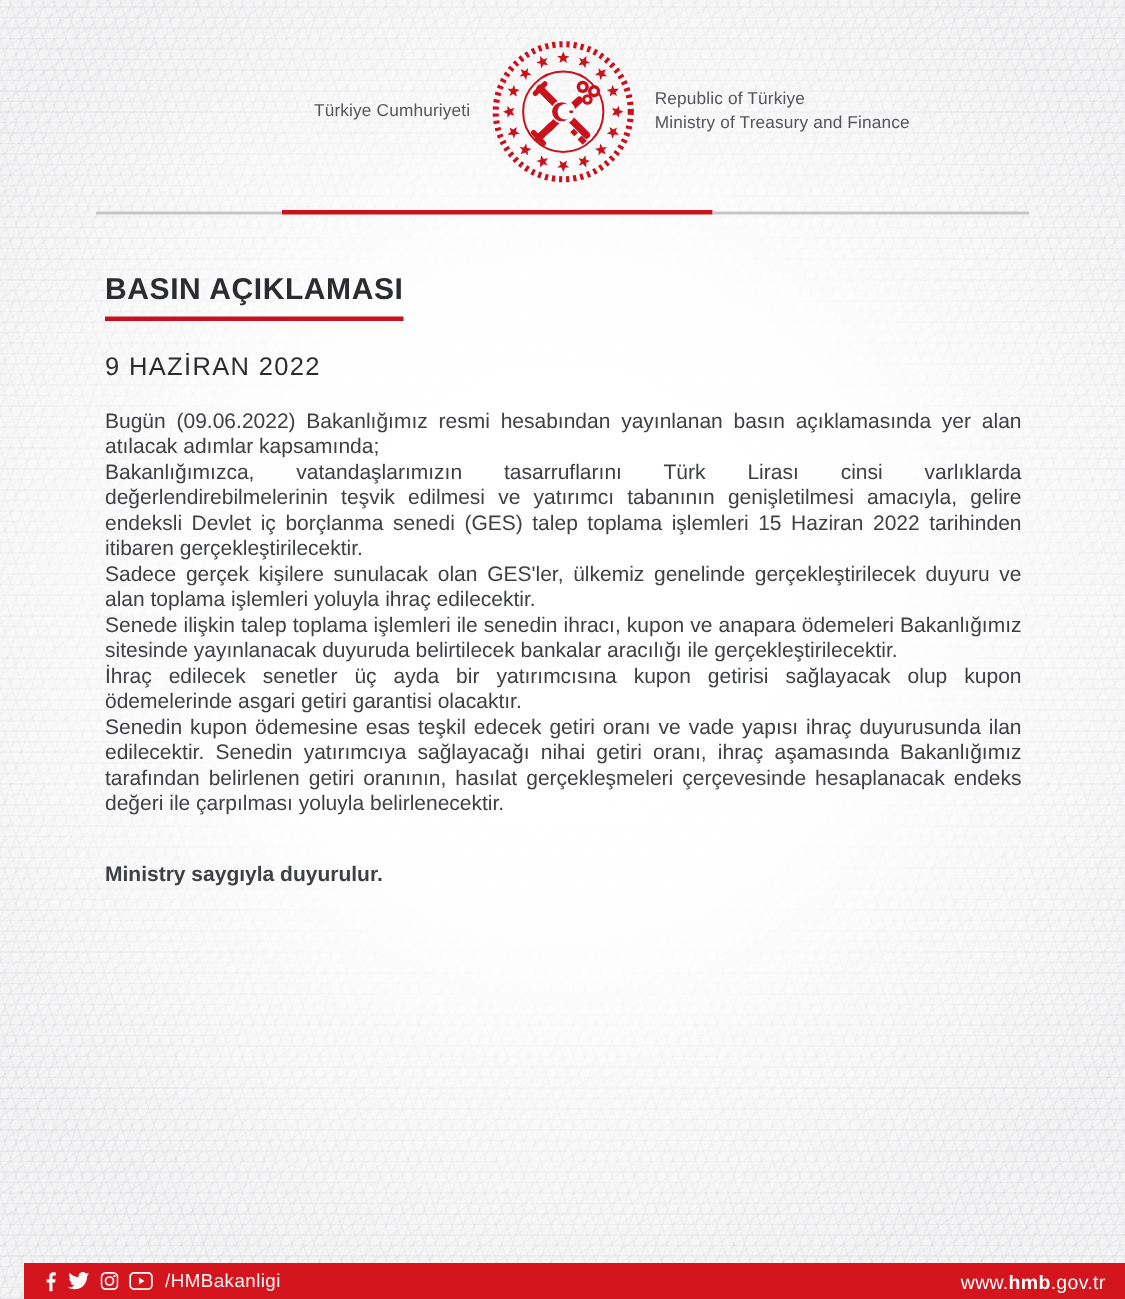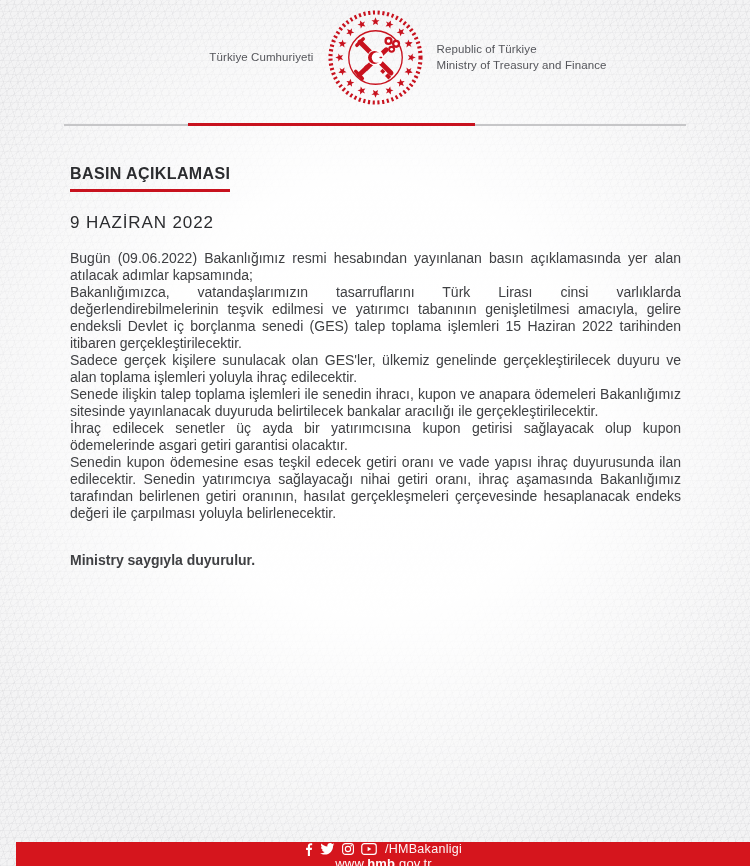--- a/index.html
+++ b/index.html
@@ -18,58 +18,58 @@
   .glow{
     position:absolute; inset:0; pointer-events:none;
     background:radial-gradient(ellipse 64% 56% at 50% 46%,
        rgba(255,255,255,1) 0%, rgba(255,255,255,.96) 45%, rgba(255,255,255,0) 100%);
   }
   .layer{ position:relative; z-index:2; }
 
   
   header{
     display:flex; align-items:center; justify-content:center;
-    padding-top:9px; gap:13px;
+    padding-top:26px; gap:13px;
   }
   .org{ font-size:11.5px; line-height:15.5px; color:var(--header-gray,#54555a); letter-spacing:.1px; }
   .org.left{ text-align:right; width:225px; }
   .org.right{ text-align:left; width:225px; }
   .emblem svg{ display:block; }
 
   .divider{ display:flex; align-items:center; margin:17px 64px 0; height:3px; }
   .divider .seg{ display:block; }
   .seg.gray{ height:2px; background:var(--divider-gray,#c6c6c8); }
   .seg.red { height:3px; background:var(--brand-red,#c8121e); }
   .seg.g1{ width:20%; } .seg.r1{ width:46%; } .seg.g2{ width:34%; }
 
   
   .content{ padding:0 69px 0 70px; color:var(--text-body,#3f4043); }
   h1{
     display:inline-block; margin-top:39px; padding-bottom:6px;
-    font-size:16px; font-weight:bold; letter-spacing:.4px;
+    font-size:20px; font-weight:bold; letter-spacing:.4px;
     color:var(--text-dark,#2b2c2f);
     border-bottom:3.5px solid var(--brand-red,#c8121e);
   }
   .date{
     margin-top:21px; text-align:left; font-size:17px; letter-spacing:.9px;
     color:var(--text-dark,#36373a);
   }
   .content p{
     margin-top:0; font-size:14px; line-height:17px;
     text-align:justify; text-align-last:left;
   }
   .content p.first{ margin-top:17px; }
   .content p.closing{ margin-top:30px; font-weight:bold; text-align:left; }
 
   
   footer{
     position:absolute; left:16px; right:0; bottom:0; height:24px; z-index:3;
     background:var(--footer-red,#d5151d);
     display:flex; align-items:center; justify-content:space-between;
-    padding:0 13px 0 14px; color:#fff;flex-direction:column;
+    padding:0 13px 0 14px; color:#fff;
   }
   .social{ display:flex; align-items:center; gap:7px; }
   .social .icn{ display:flex; align-items:center; }
   .handle{ font-size:12.5px; letter-spacing:.3px; margin-left:1px; opacity:.96; }
   .website{ font-size:13px; letter-spacing:.2px; }
   .website b{ font-weight:bold; }
 </style>
 </head>
 <body>
 

